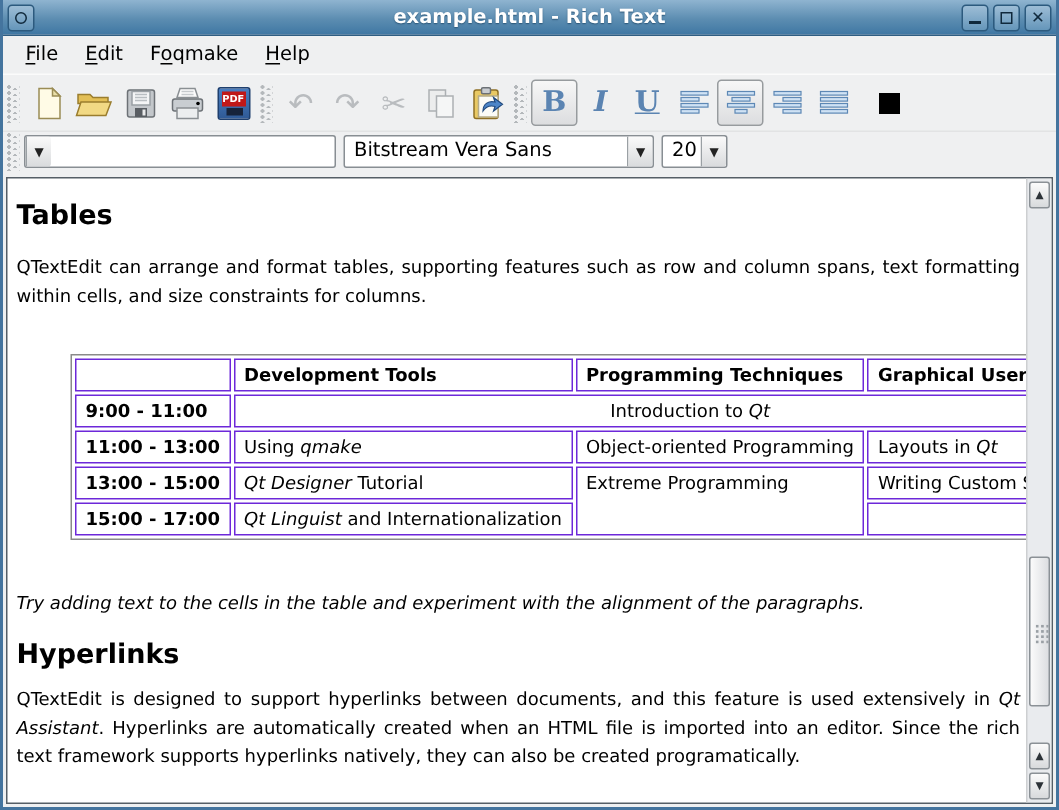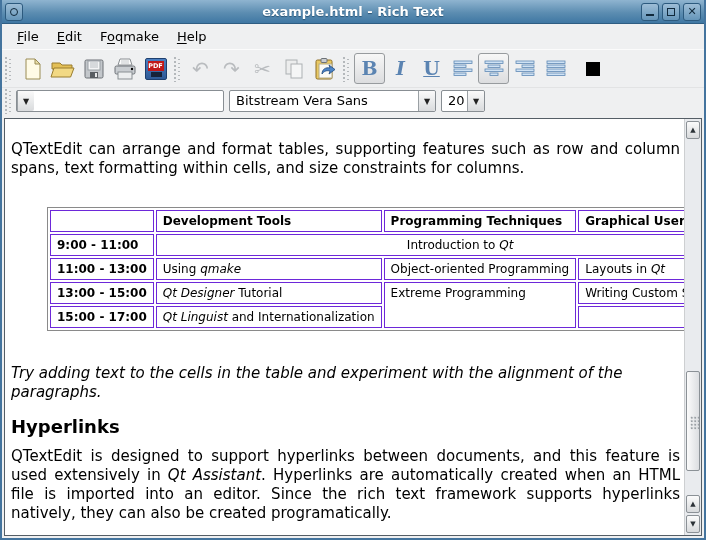--- a/index.html
+++ b/index.html
@@ -55,21 +55,21 @@
                  justify-content:center; font-size:8px; color:#222; }
   .combo.style { width:208px; } .combo.style .combo-value{flex:1;}
   .combo.font  { width:207px; } .combo.font .combo-value{flex:1;}
   .combo.size  { width:44px;  } .combo.size .combo-value{flex:1;}
 
   
   .editor { position:absolute; left:2px; right:2px; top:118px; bottom:2px;
             border:1px solid #555e66; background:#fff; display:flex; overflow:hidden; }
   .doc { flex:1; overflow:hidden; padding:6px 2px 0 6px; color:#000; }
   .doc h1 { font-size:18px; font-weight:bold; margin-top:8px; }
-  .doc p  { font-size:15px; line-height:19px; text-align:justify; margin-top:15px; padding-right:2px; }
+  .doc p  { font-size:12px; line-height:19px; text-align:justify; margin-top:15px; padding-right:2px; }
   .doc p.italic { font-style:italic; text-align:left; }
   .doc em { font-style:italic; }
 
   table.course { border-collapse:separate; border-spacing:2px; border:1px solid #8a8a8a;
                  margin:29px 0 0 36px; font-size:12px; }
   table.course td { border:1px solid #6d28d9; padding:3px 6px; height:21px;
                     vertical-align:middle; white-space:nowrap; }
   td.hdr, td.time { font-weight:bold; }
   td.span-center { text-align:center; }
   .p-try { margin-top:33px !important; }
@@ -274,20 +274,21 @@
       <span class="combo-arrow">▼</span>
     </div>
     <div class="combo size">
       <span class="combo-value">20</span>
       <span class="combo-arrow">▼</span>
     </div>
   </div>
 
   <div class="editor">
     <div class="doc">
+      <h1>Tables</h1>
       <p>QTextEdit can arrange and format tables, supporting features such as row and column spans, text formatting within cells, and size constraints for columns.</p>
 
       <table class="course">
         <colgroup>
             <col style="width:90px">
             <col style="width:188px">
             <col style="width:160px">
             <col style="width:171px">
           </colgroup>
         <tbody>

